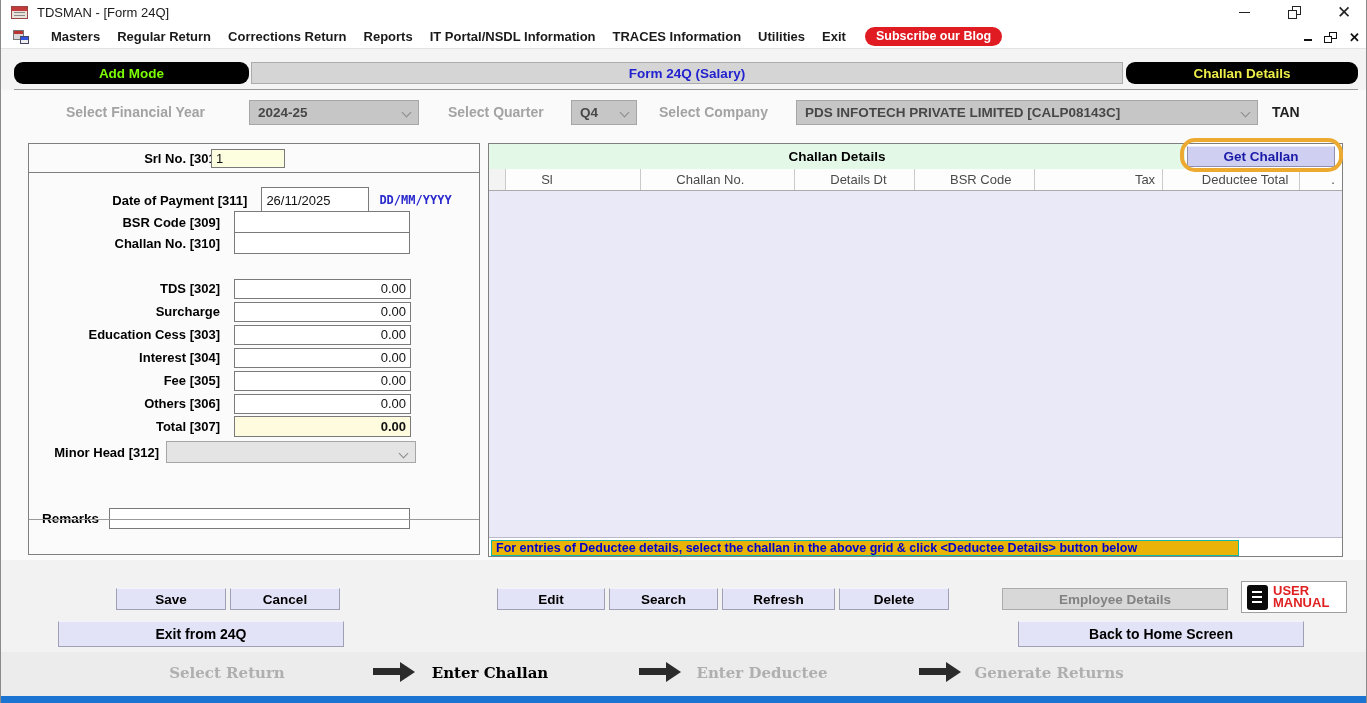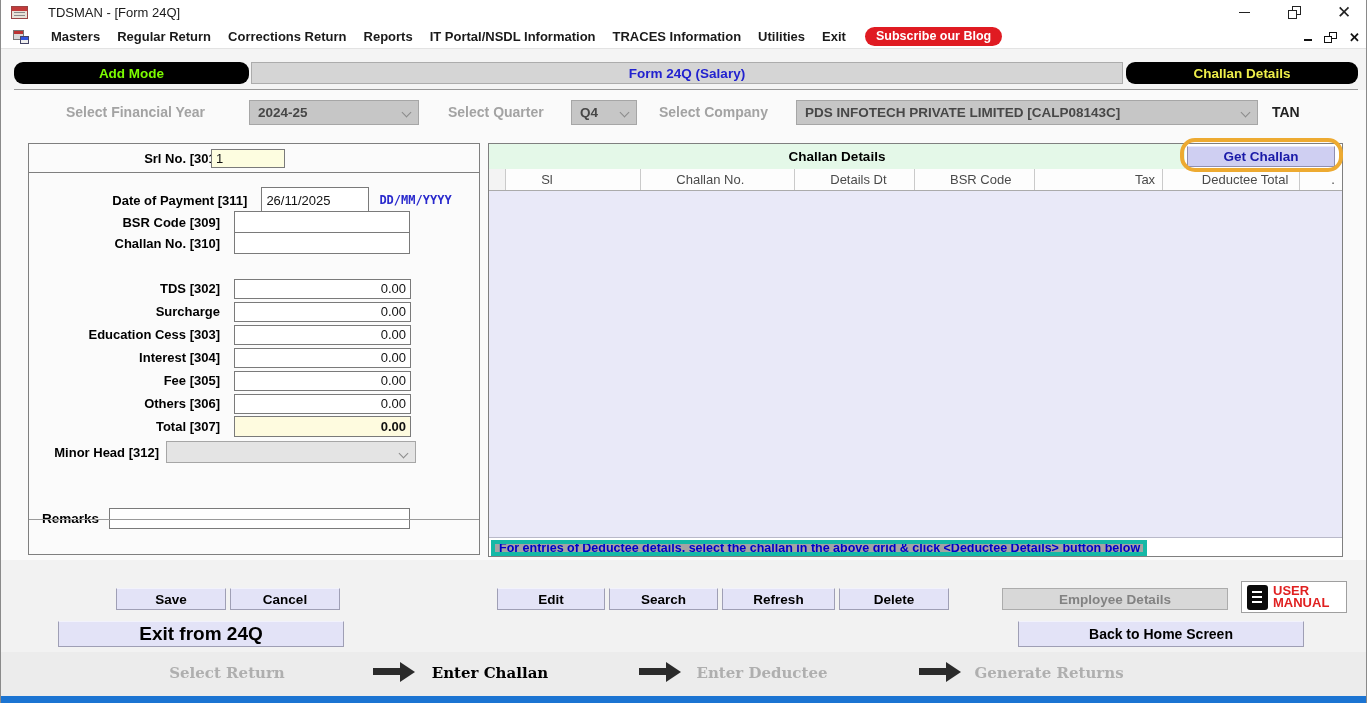--- a/index.html
+++ b/index.html
@@ -4,21 +4,21 @@
 <style>
   * { margin:0; padding:0; box-sizing:border-box; }
   html,body { width:1367px; height:703px; }
   body { font-family:"Liberation Sans", sans-serif; background:#FAFAFA; position:relative; overflow:hidden; }
   #window { position:absolute; inset:0; border-left:1px solid #8A8A8A; border-right:1px solid #8A8A8A; background:#FAFAFA; }
 
   
   .titlebar { position:absolute; left:0; top:0; width:100%; height:25px; background:#FFFFFF; display:flex; align-items:center; }
   .app-icon { width:17px; height:13px; margin-left:10px; border:1px solid #9A4444; background:linear-gradient(#C23A3A 0 4px, #E8E2D8 4px 100%); position:relative; }
   .app-icon::after { content:""; position:absolute; left:2px; top:5px; width:11px; height:1px; background:#8A8A8A; box-shadow:0 3px 0 #8A8A8A; }
-  .title-text { margin-left:20px; font-size:13px; color:#1A1A1A; }
+  .title-text { margin-left:9px; font-size:13px; color:#1A1A1A; }
   .win-controls { position:absolute; right:8px; top:0; height:25px; display:flex; align-items:center; gap:22px; }
   .wc { width:28px; height:20px; display:flex; align-items:center; justify-content:center; color:#222; cursor:default; }
   .wc-min::before { content:""; width:11px; height:0; border-bottom:1.6px solid #222; }
   .wc-restore { position:relative; }
   .wc-restore .sq1 { width:9px; height:9px; border:1.4px solid #222; background:#fff; position:relative; top:2px; left:-2px; }
   .wc-restore .sq2 { width:9px; height:9px; border:1.4px solid #222; background:#fff; position:absolute; top:3px; left:12px; }
   .wc-close { font-size:17px; font-weight:400; }
 
   
   .menubar { position:absolute; left:0; top:25px; width:100%; height:24px; background:#FFFFFF; display:flex; align-items:center; border-bottom:1px solid #E3E3E3; }
@@ -85,34 +85,34 @@
   .getchallan-zone { width:157px; position:relative; background:#FFFFFF; }
   .gc-ring { position:absolute; left:-5px; top:-6px; width:163px; height:34px; border:4px solid #EDAA31; border-radius:15px; pointer-events:none; z-index:3; }
   .gc-btn { position:absolute; left:2px; top:2px; width:148px; height:21px; background:#CFCFF2; border:1px solid #8F8FB0; border-top-color:#E8E8FA; font-size:13.5px; font-weight:700; color:#1A1AA8; display:flex; align-items:center; justify-content:center; z-index:2; }
   .grid-header { position:absolute; left:0; top:25px; width:100%; height:22px; background:#FDFDFD; border-bottom:1px solid #ABABAB; display:flex; font-size:13px; color:#4A4A4A;gap:28px; }
   .gh-cell { border-right:1px solid #CACACA; display:flex; align-items:center; padding:0 7px; white-space:nowrap; overflow:hidden; }
   .gh-0 { width:20px; padding:0; background:#F3F3F3; }
   .gh-1 { width:123px; } .gh-2 { width:145px; } .gh-3 { width:105px; } .gh-4 { width:105px; }
   .gh-5 { width:115px; justify-content:flex-end; } .gh-6 { width:125px; justify-content:center; }
   .gh-7 { flex:1; justify-content:flex-end; border-right:none; }
   .grid-body { position:absolute; left:0; top:47px; width:100%; height:347px; background:#E9E9F8; border-bottom:1px solid #B9B9C9; }
-  .grid-note { position:absolute; left:2px; top:396px; width:656px; height:16px; background:#a3a3a3; border:4px solid #14b8a6; display:flex; align-items:center; padding-left:4px; font-size:12.5px; font-weight:700; color:#0000C8; white-space:nowrap; overflow:hidden; }
+  .grid-note { position:absolute; left:2px; top:396px; width:748px; height:16px; background:#eab308; border:1px solid #14b8a6; display:flex; align-items:center; padding-left:4px; font-size:12.5px; font-weight:700; color:#0000C8; white-space:nowrap; overflow:hidden; }
 
   
   .bottom-zone { position:absolute; left:0; top:560px; width:100%; height:92px; background:#F2F2F2; }
   .workflow-zone { position:absolute; left:0; top:652px; width:100%; height:44px; background:#ECECEC; }
   .btn { position:absolute; background:#E3E3F7; border:1px solid #9F9FB5; border-top-color:#F2F2FC; display:flex; align-items:center; justify-content:center; font-size:13.5px; font-weight:700; color:#000000; cursor:default; }
   .btn-save { left:115px; top:28px; width:110px; height:22px; }
   .btn-cancel { left:229px; top:28px; width:110px; height:22px; }
   .btn-edit { left:496px; top:28px; width:108px; height:22px; }
   .btn-search { left:608px; top:28px; width:109px; height:22px; }
   .btn-refresh { left:721px; top:28px; width:113px; height:22px; }
   .btn-delete { left:838px; top:28px; width:110px; height:22px; }
   .btn-emp { left:1001px; top:28px; width:226px; height:22px; background:#D8D8D8; color:#828282; border-color:#ACACAC; }
-  .btn-exit24q { left:57px; top:61px; width:286px; height:26px; font-size:19px; }
+  .btn-exit24q { left:57px; top:61px; width:286px; height:26px; font-size:14px; }
   .btn-backhome { left:1017px; top:61px; width:286px; height:26px; font-size:14px; }
   .manual-btn { position:absolute; left:1240px; top:21px; width:106px; height:32px; background:#FFFFFF; border:1px solid #9F9F9F; display:flex; align-items:center; gap:5px; padding-left:5px; }
   .book-icon { width:21px; height:25px; background:#0A0A0A; border-radius:3px; position:relative; flex:none; }
   .book-icon::before { content:""; position:absolute; left:5px; top:6px; width:10px; height:2px; background:#FFF; box-shadow:0 5px 0 #FFF, 0 10px 0 #FFF; }
   .manual-text { font-size:13px; font-weight:700; color:#E02020; line-height:12px; }
 
   
   .wf-step { position:absolute; top:12px; font-family:"DejaVu Serif", serif; font-size:15px; font-weight:700; color:#AFAFAF; white-space:nowrap; transform:translateX(-50%); }
   .wf-active { color:#000000; }
   .wf-1 { left:226px; } .wf-2 { left:489px; } .wf-3 { left:761px; } .wf-4 { left:1048px; }

